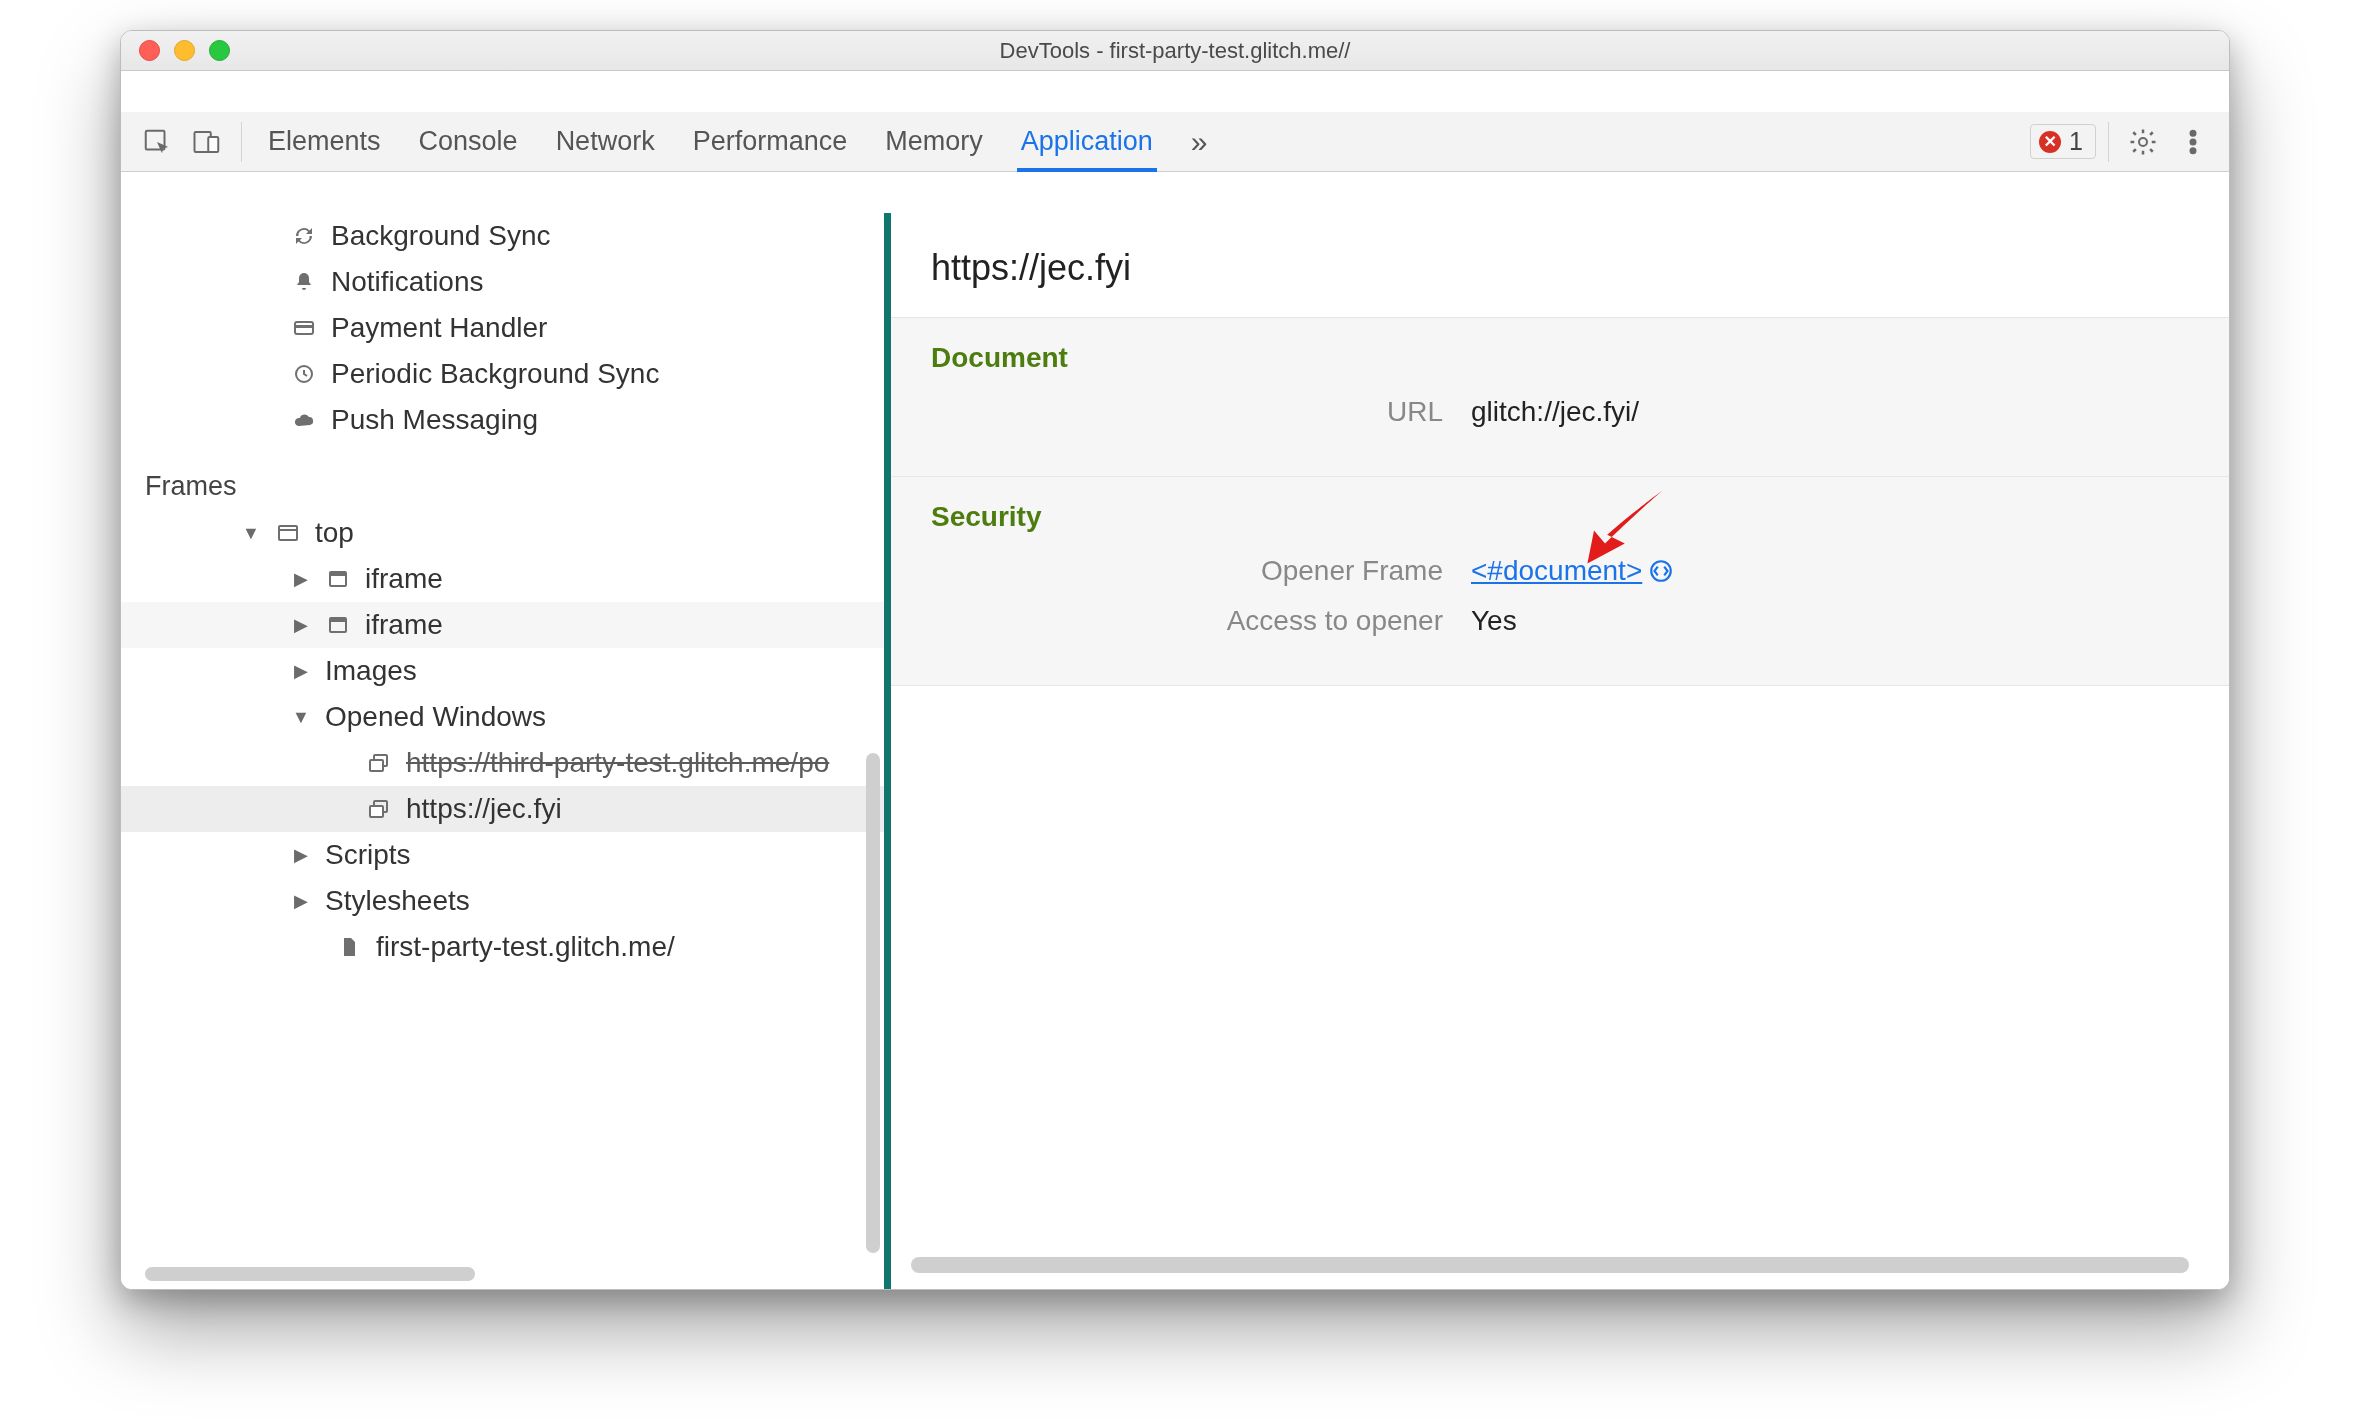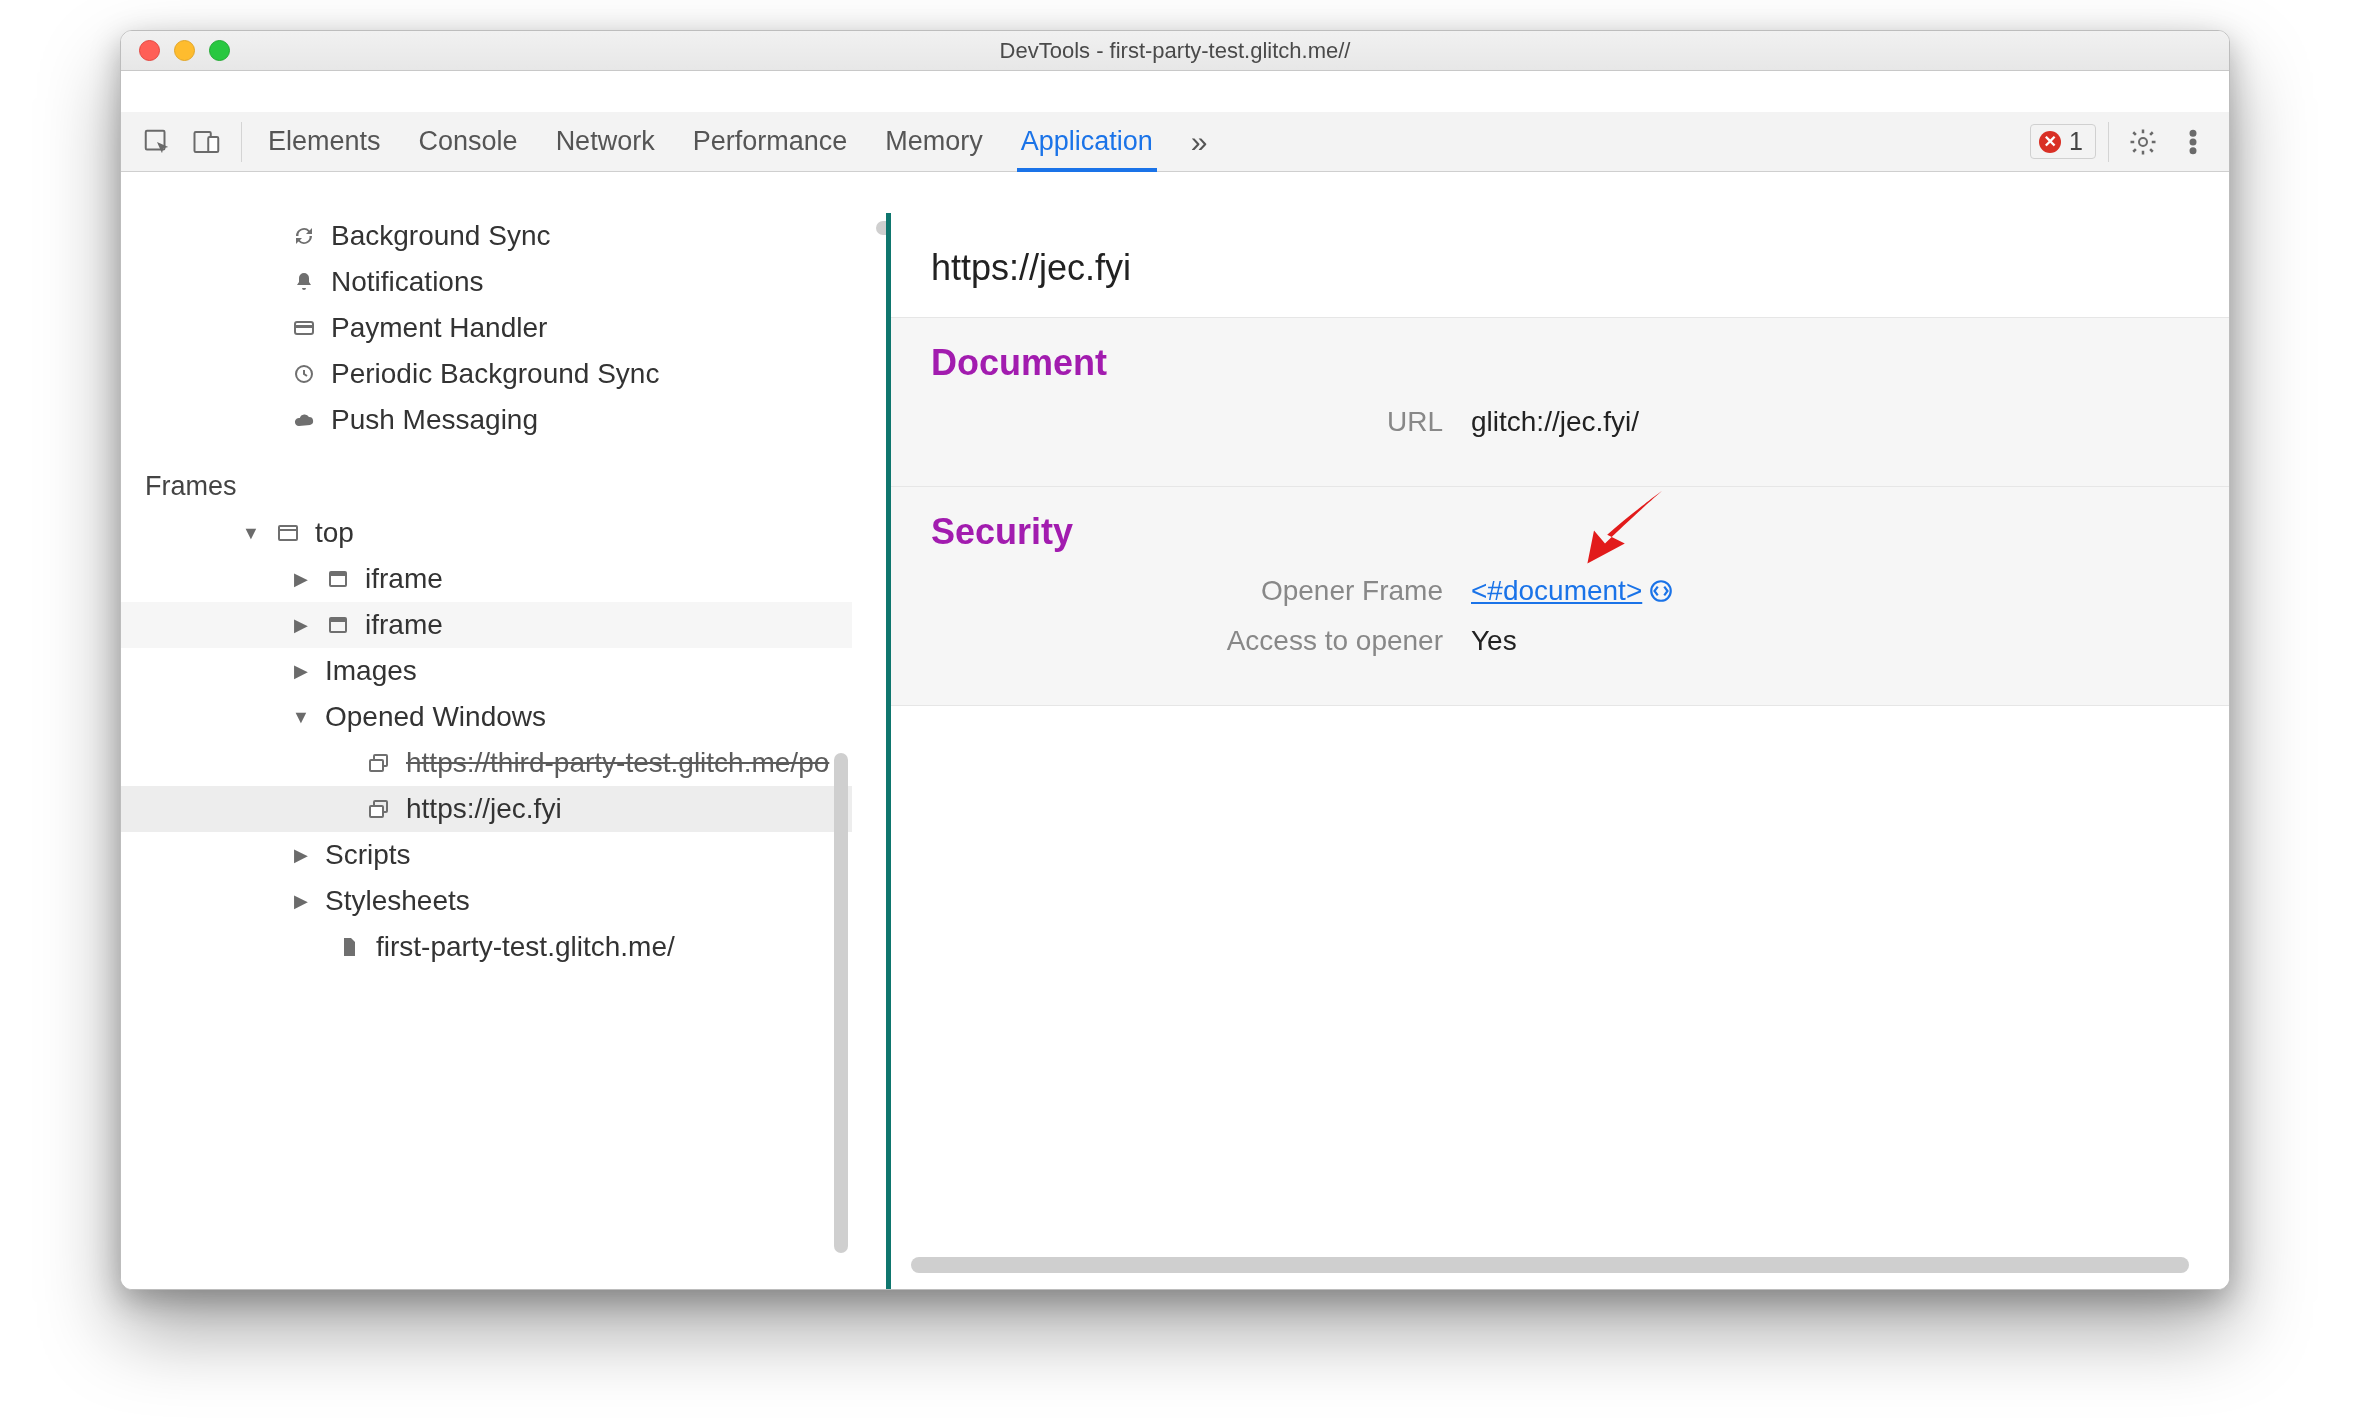--- a/index.html
+++ b/index.html
@@ -74,25 +74,25 @@
     font-size:25px; color:#444;
   }
   .errbadge .circ {
     width:22px; height:22px; border-radius:50%; background:#d93025;
     display:flex; align-items:center; justify-content:center; color:#fff; font-size:16px; font-weight:700;
   }
   
   .body { flex:1; display:flex; min-height:0; }
   .sidebar {
     width: 770px;
-    border-right:5px solid #0f766e;
+    border-right:7px solid #0f766e;
     background:#fff;
     position:relative;
     overflow:hidden;
-    display:flex; flex-direction:row;
+    display:flex; flex-direction:column;
   }
   .sidebar-scroll { flex:1; overflow:hidden; position:relative; }
   .main { flex:1; display:flex; flex-direction:column; background:#fff; position:relative; }
 
   
   .sb-row {
     display:flex; align-items:center; gap:14px;
     padding: 7px 0 7px 0;
     font-size:28px; color:#333;
     white-space:nowrap;
@@ -123,21 +123,21 @@
   
   .main-header {
     padding: 34px 40px 28px 40px;
     font-size:36px; color:#222; border-bottom:1px solid #e6e6e6;
   }
   .section {
     padding: 24px 40px 30px 40px;
     border-bottom:1px solid #e6e6e6;
     background:#f6f6f6;
   }
-  .section h3 { font-size:36px; font-weight:700; color:#a21caf; margin-bottom:22px; }
+  .section h3 { font-size:28px; font-weight:700; color:#4d7c0f; margin-bottom:22px; }
   .kv { display:flex; align-items:center; margin: 18px 0; font-size:28px; }
   .kv .k { width:540px; text-align:right; color:#888; padding-right:28px; }
   .kv .v { color:#222; display:flex; align-items:center; gap:6px; }
   .linkish { color:#1a73e8; text-decoration:underline; }
   .reveal-ico { width:26px; height:26px; }
   .reveal-ico svg { stroke:#1a73e8; fill:none; stroke-width:2; }
   .main-hscroll {
     position:absolute; left:20px; right:40px; bottom:16px; height:16px;
     background:#cfcfcf; border-radius:8px;
   }

